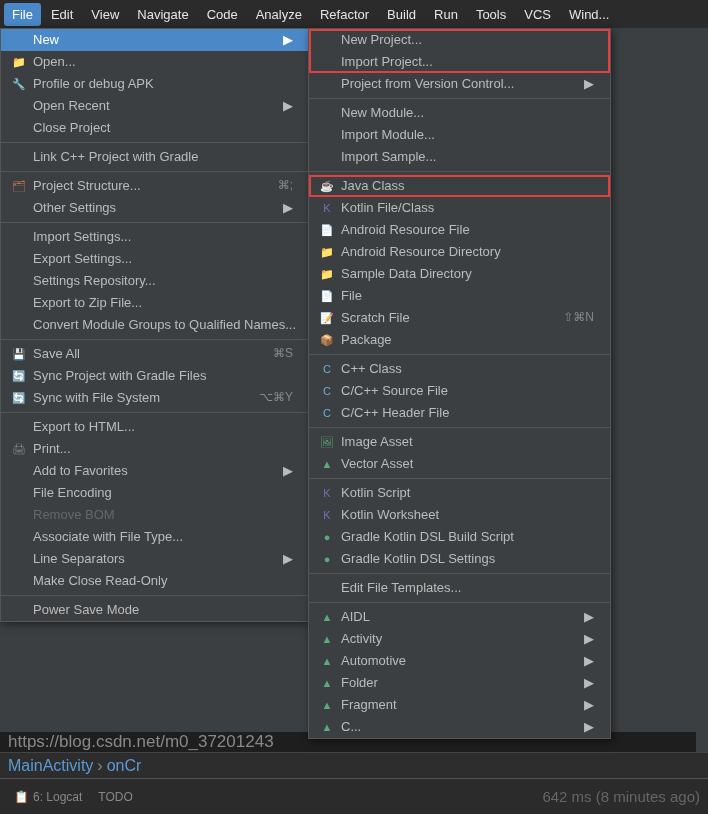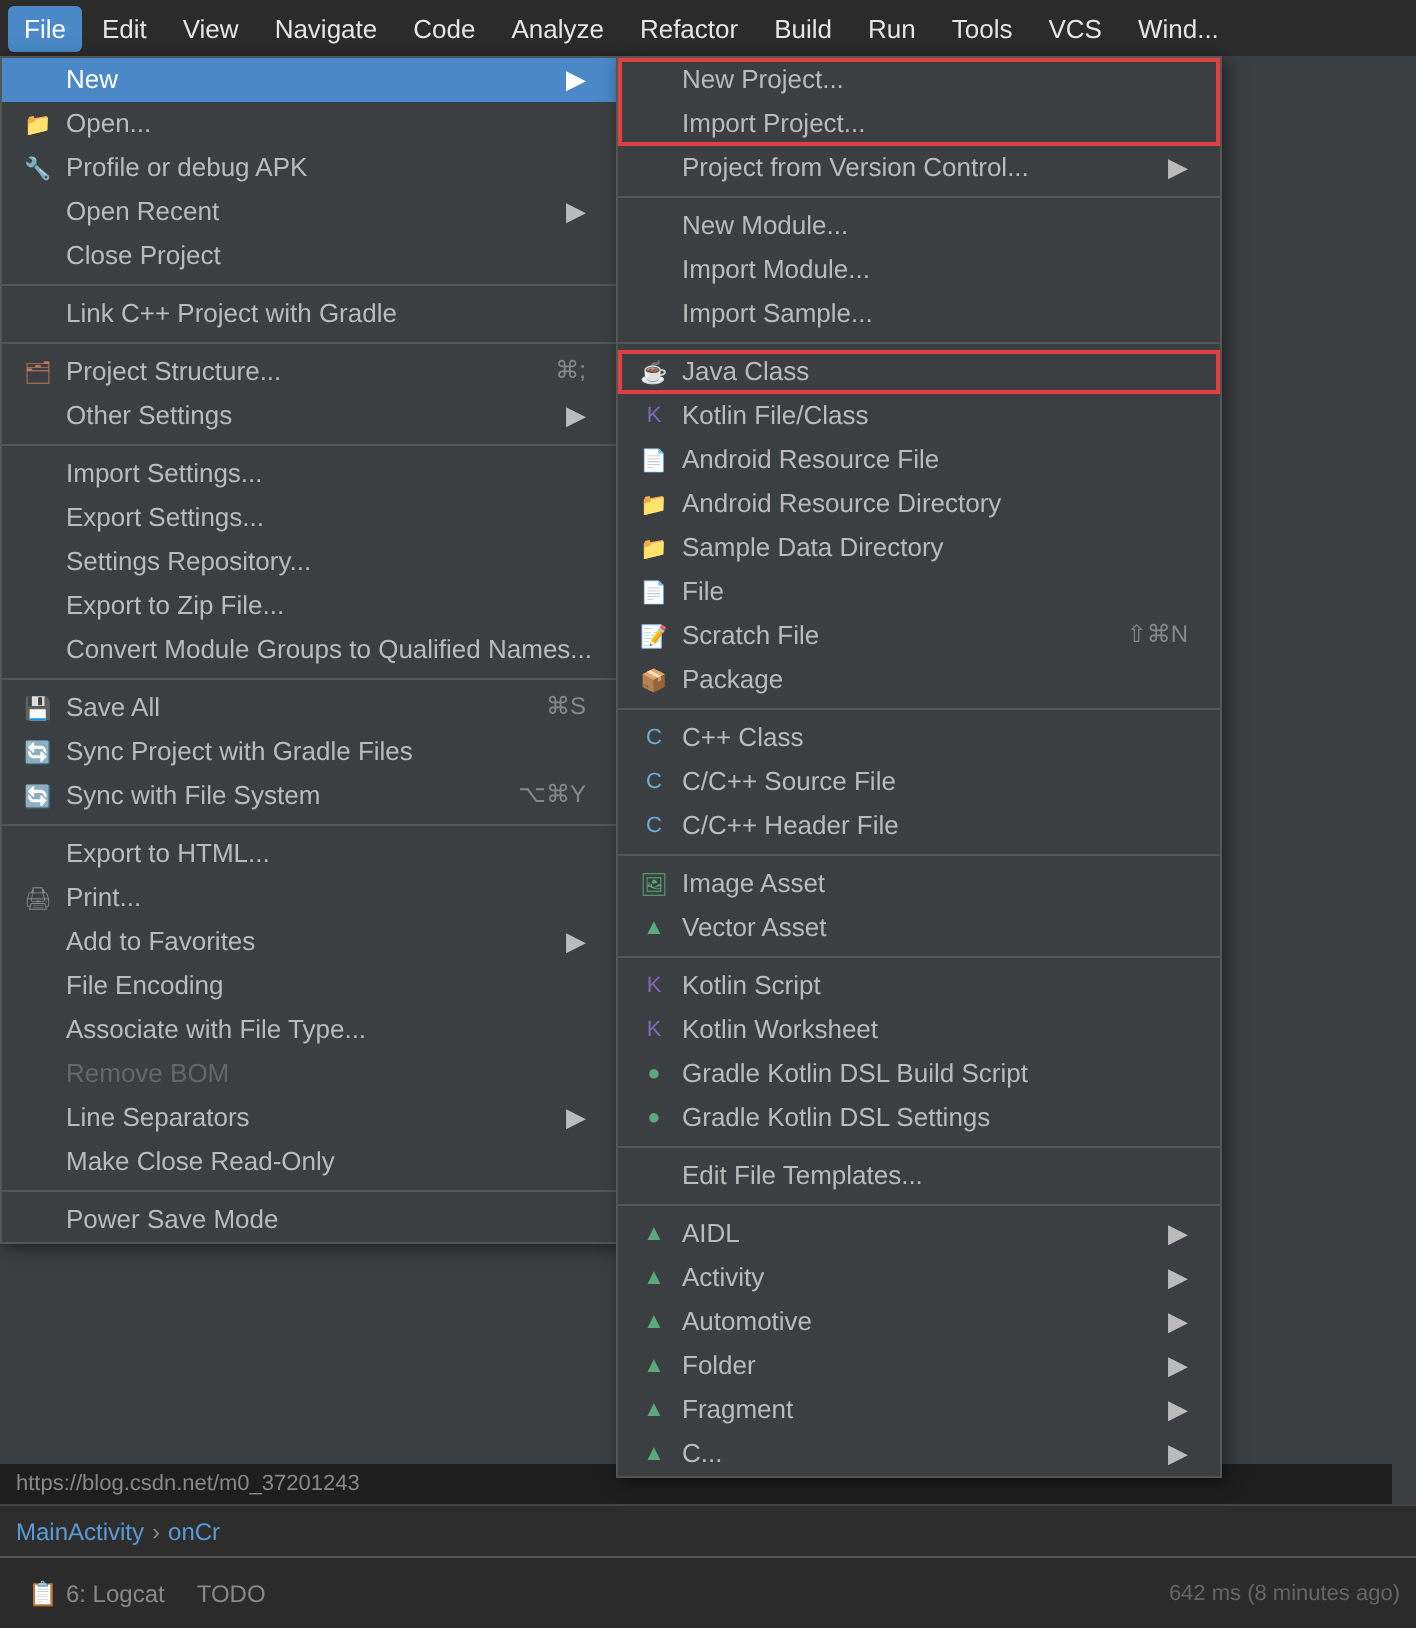--- a/index.html
+++ b/index.html
@@ -134,41 +134,41 @@
       bottom: 36px;
       left: 0;
       right: 0;
       height: 26px;
       background: #2d2d2d;
       display: flex;
       align-items: center;
       padding: 0 8px;
       gap: 4px;
       color: #888;
-      font-size: 12px;
+      font-size: 16px;
       border-top: 1px solid #444;
     }
     .breadcrumb-link {
       color: #5b9bd5;
       cursor: pointer;
     }
 
     
     .url-bar {
       position: absolute;
       bottom: 62px;
       left: 0;
       right: 12px;
       height: 20px;
       background: #1e1e1e;
       display: flex;
       align-items: center;
       padding: 0 8px;
       color: #888;
-      font-size: 11px;
+      font-size: 17px;
     }
 
     
     .icon-folder { color: #d4a44c; }
     .icon-java { color: #c0755a; }
     .icon-kotlin { color: #7e6ab5; }
     .icon-android { color: #a3c66b; }
     .icon-cpp { color: #6baed6; }
     .icon-image { color: #5aaa7a; }
     .icon-file { color: #888; }
@@ -306,28 +306,28 @@
     <span class="icon"></span>
     <span>Add to Favorites</span>
     <span class="arrow">▶</span>
   </div>
 
   <div class="menu-item">
     <span class="icon"></span>
     <span>File Encoding</span>
   </div>
 
+  <div class="menu-item disabled">
+    <span class="icon"></span>
+    <span>Remove BOM</span>
+  </div>
+
   <div class="menu-item">
     <span class="icon"></span>
     <span>Associate with File Type...</span>
-  </div>
-
-  <div class="menu-item disabled">
-    <span class="icon"></span>
-    <span>Remove BOM</span>
   </div>
 
   <div class="menu-item">
     <span class="icon"></span>
     <span>Line Separators</span>
     <span class="arrow">▶</span>
   </div>
 
   <div class="menu-item">
     <span class="icon"></span>
@@ -530,18 +530,18 @@
 </div>
 
 <div class="status-bar">
   <div class="status-item">
     <span>📋</span>
     <span>6: Logcat</span>
   </div>
   <div class="status-item">
     <span>TODO</span>
   </div>
-  <span style="margin-left:auto;font-size:11px;color:#666;">642 ms (8 minutes ago)</span>
+  <span style="margin-left:auto;font-size:15px;color:#666;">642 ms (8 minutes ago)</span>
 </div>
 
 <div class="url-bar">
   <span>https://blog.csdn.net/m0_37201243</span>
 </div>
 
 </body></html>

